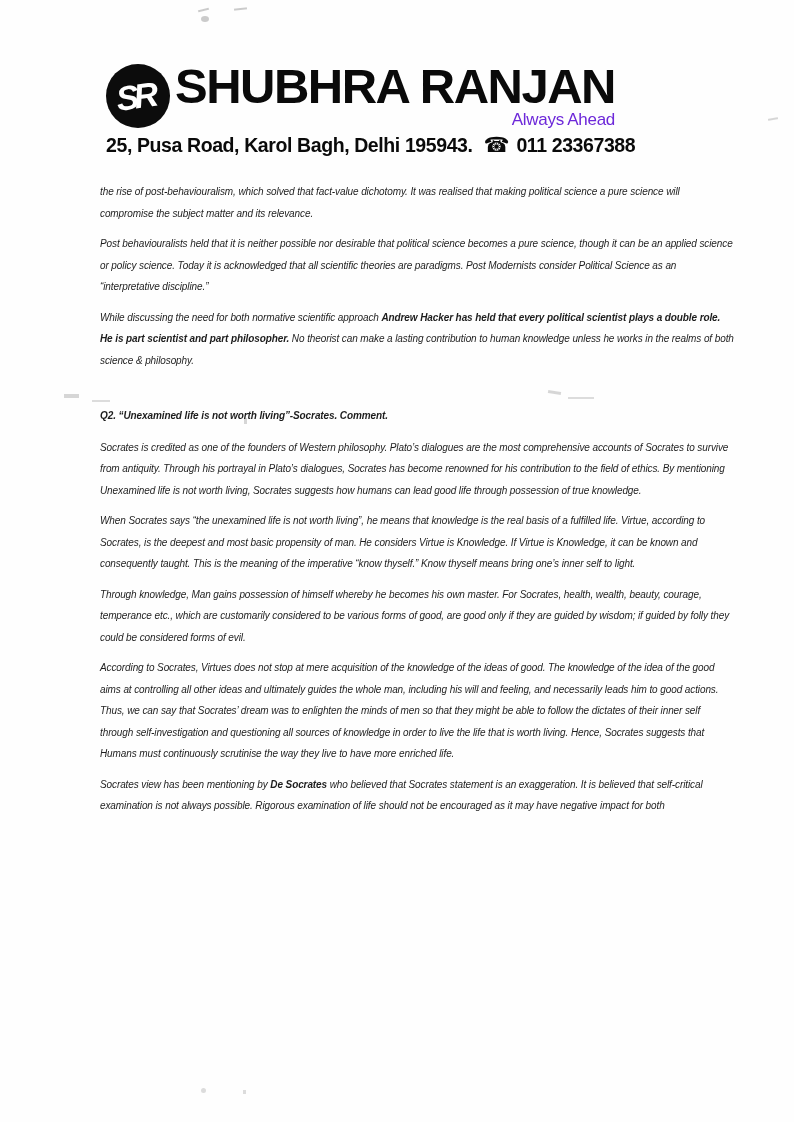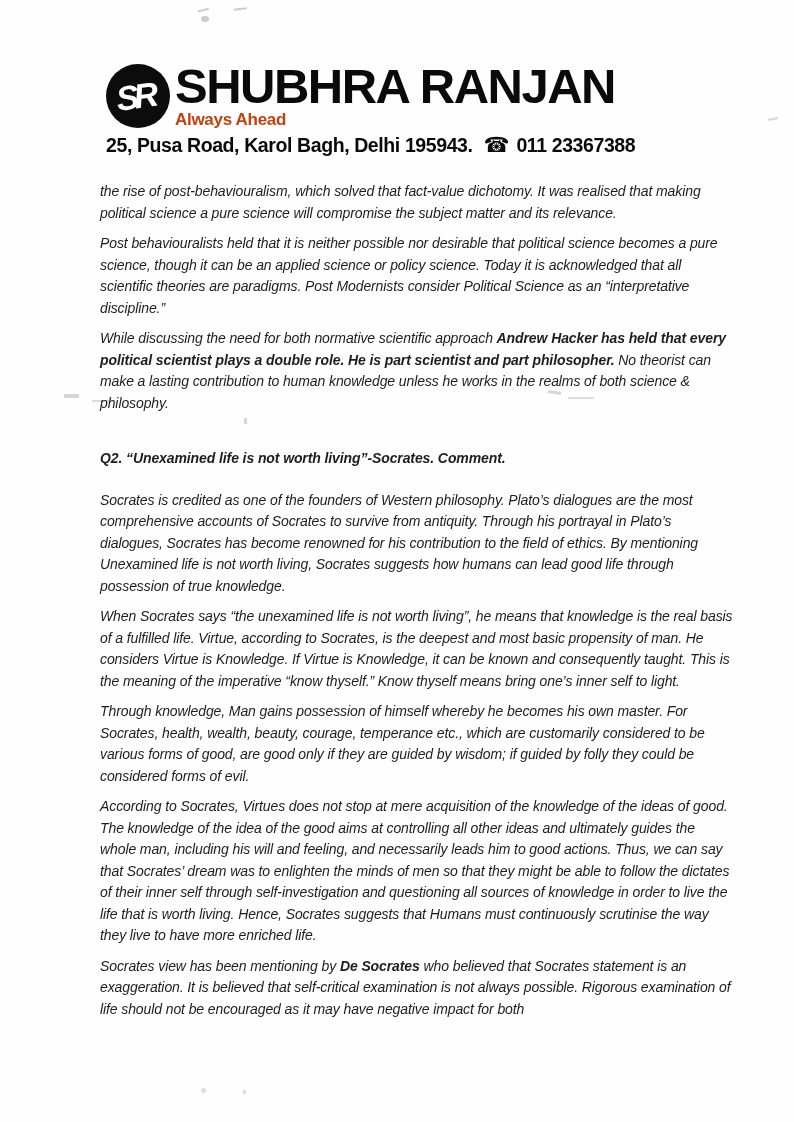--- a/index.html
+++ b/index.html
@@ -50,23 +50,24 @@
   .brand-name {
     font-size: 49px;
     font-weight: bold;
     letter-spacing: -1.5px;
     line-height: 1.02;
     color: #0a0a0a;
     white-space: nowrap;
     text-align: right;
   }
   .tagline {
+    text-align: right;
     font-size: 17px;
-    font-weight: bold;
-    color: #c2410c;
+    font-weight: normal;
+    color: #6d28d9;
     margin-top: -2px;
     letter-spacing: -0.3px;
   }
   .address-line {
     font-size: 19.5px;
     font-weight: bold;
     color: #0a0a0a;
     margin-top: 3px;
     letter-spacing: -0.4px;
     white-space: nowrap;
@@ -77,35 +78,35 @@
     margin: 0 2px 0 6px;
   }
 
   
   .doc-body {
     position: absolute;
     top: 181px;
     left: 100px;
     width: 634px;
     font-style: italic;
-    font-size: 14px;
+    font-size: 10px;
     line-height: 21.5px;
     color: #1d1d1d;
     letter-spacing: -0.1px;
   }
   .para {
     margin: 0 0 9px 0;
   }
   .para .bold {
     font-weight: bold;
   }
   .para.heading {
     font-weight: bold;
     margin-top: 34px;
-    margin-bottom: 20px;
+    margin-bottom: 10px;
   }
 
   
   .art {
     position: absolute;
     background: #8f8f8f;
     opacity: 0.45;
     filter: blur(0.7px);
     pointer-events: none;
   }

